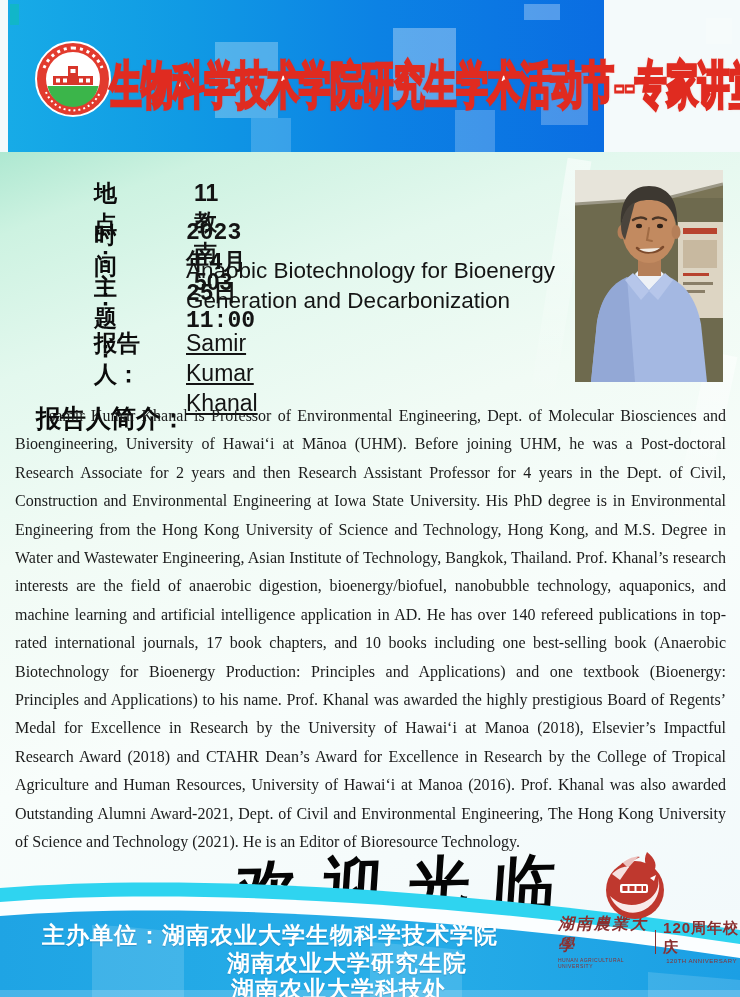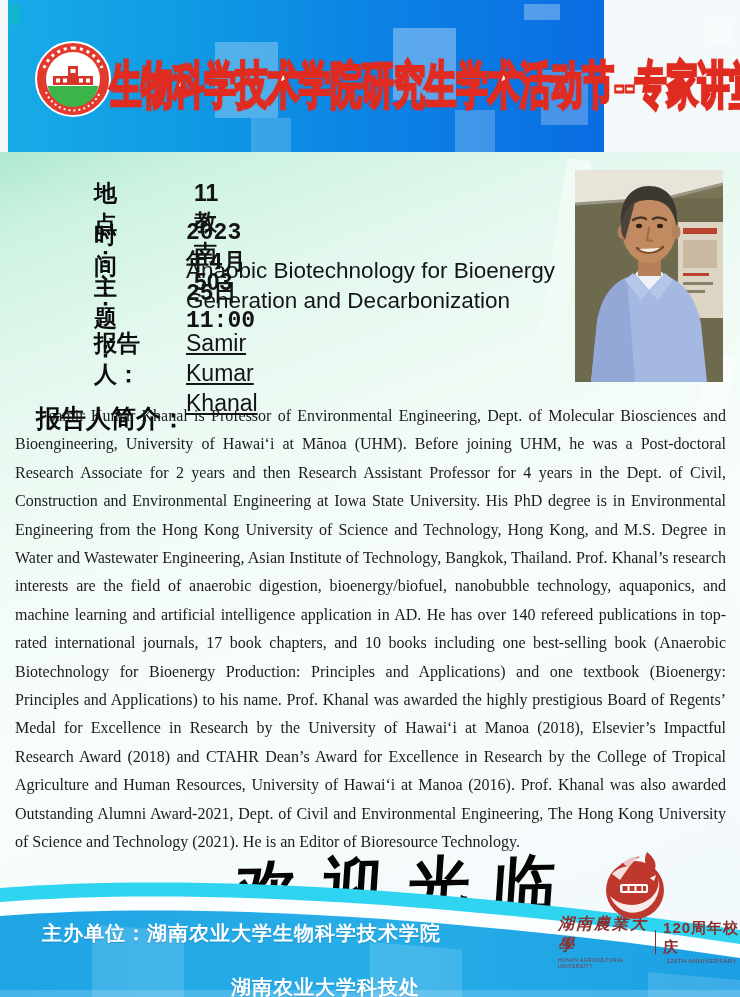--- a/index.html
+++ b/index.html
@@ -50,21 +50,21 @@
 
   .welcome { position:absolute; left:236px; top:692px; white-space:nowrap;
     font-family:"Liberation Serif", serif; font-weight:800; font-size:62px; color:#050505;
     letter-spacing:24px; transform:skewX(-5deg) rotate(-1.2deg); }
 
   .anniv-emblem { position:absolute; left:598px; top:696px; width:78px; height:76px; z-index:6; }
 
   
   .footer { position:absolute; left:0; top:880px; width:740px; height:117px; z-index:4; }
   .footer svg { position:absolute; left:0; top:0; }
-  .footer-line { position:absolute; color:#ffffff; font-weight:700; font-size:20px; letter-spacing:1px;
+  .footer-line { position:absolute; color:#ffffff; font-weight:700; font-size:23px; letter-spacing:1px;
     text-shadow:0 1px 1px rgba(0,60,110,.25); }
   .fl1 { left:42px;  top:40px; }
   .fl2 { left:227px; top:68px; }
   .fl3 { left:231px; top:94px; }
 
   .anniv-text { position:absolute; left:558px; top:34px; display:flex; align-items:center; color:#8a2f2f; }
   .anniv-col { display:flex; flex-direction:column; align-items:center; }
   .anniv-script { font-family:"Liberation Serif", serif; font-weight:700; font-style:italic; font-size:16px; letter-spacing:2px; }
   .anniv-caption { font-size:5px; letter-spacing:.5px; margin-top:1px; }
   .anniv-div { width:1px; height:24px; background:#8a2f2f; margin:0 7px; }
@@ -192,20 +192,21 @@
       <path d="M0,36 C200,20 480,40 740,78 L740,117 L0,117 Z" fill="url(#fb)"></path>
       <g opacity=".14" fill="#ffffff">
         <path d="M92,45 C92,45 92,45 92,45 L92,117 L184,117 L184,53 C154,49 122,46 92,45 Z"></path>
         <path d="M370,62 L370,117 L462,117 L462,70 C432,67 400,64 370,62 Z"></path>
         <path d="M648,92 L648,117 L740,117 L740,100 C710,97 678,95 648,92 Z"></path>
       </g>
       <rect x="0" y="110" width="740" height="7" fill="#ffffff" opacity=".18"></rect>
     </svg>
 
     <div class="footer-line fl1">主办单位：湖南农业大学生物科学技术学院</div>
+    <div class="footer-line fl2">湖南农业大学研究生院</div>
     <div class="footer-line fl3">湖南农业大学科技处</div>
 
     <div class="anniv-text">
       <div class="anniv-col">
         <span class="anniv-script">湖南農業大學</span>
         <span class="anniv-caption">HUNAN AGRICULTURAL UNIVERSITY</span>
       </div>
       <div class="anniv-div"></div>
       <div class="anniv-col">
         <span class="anniv-label">120周年校庆</span>

